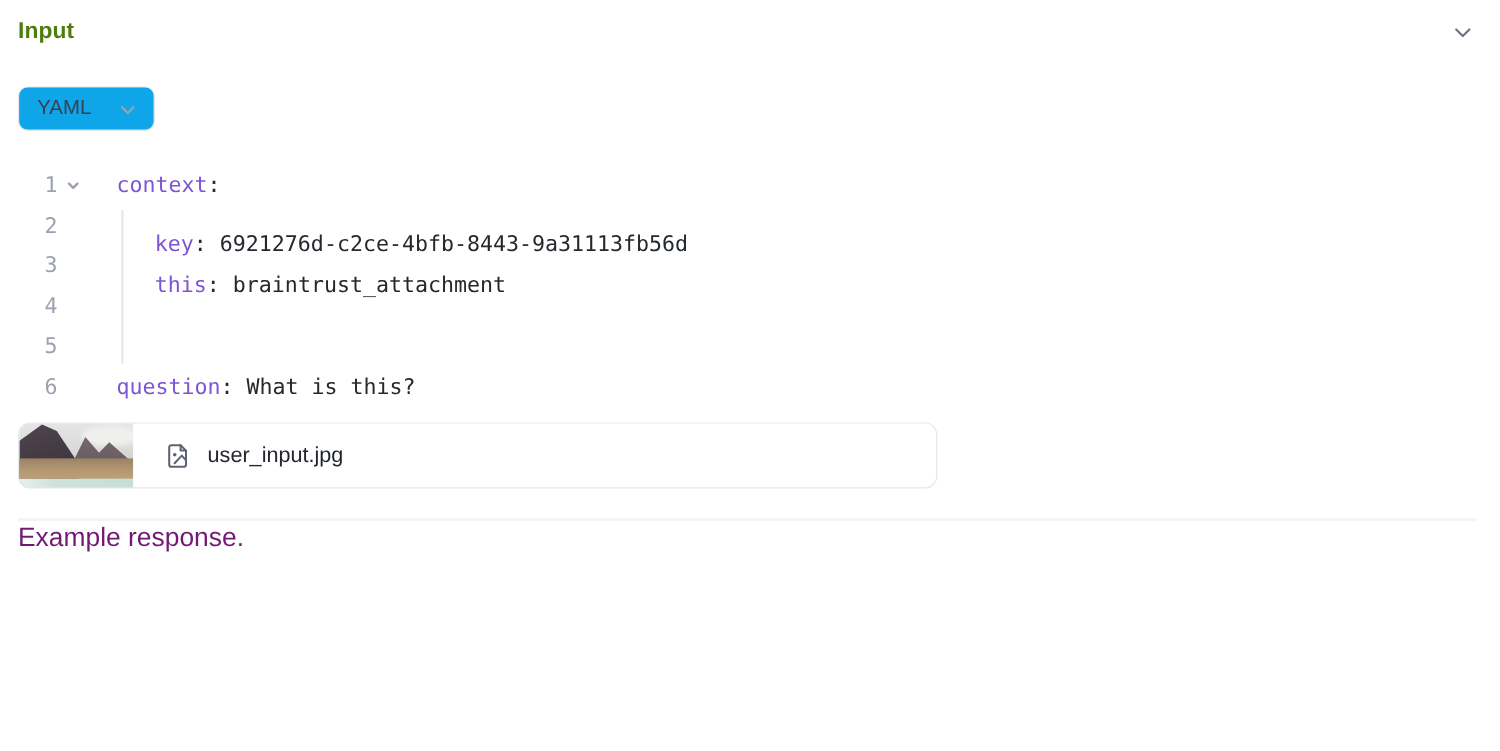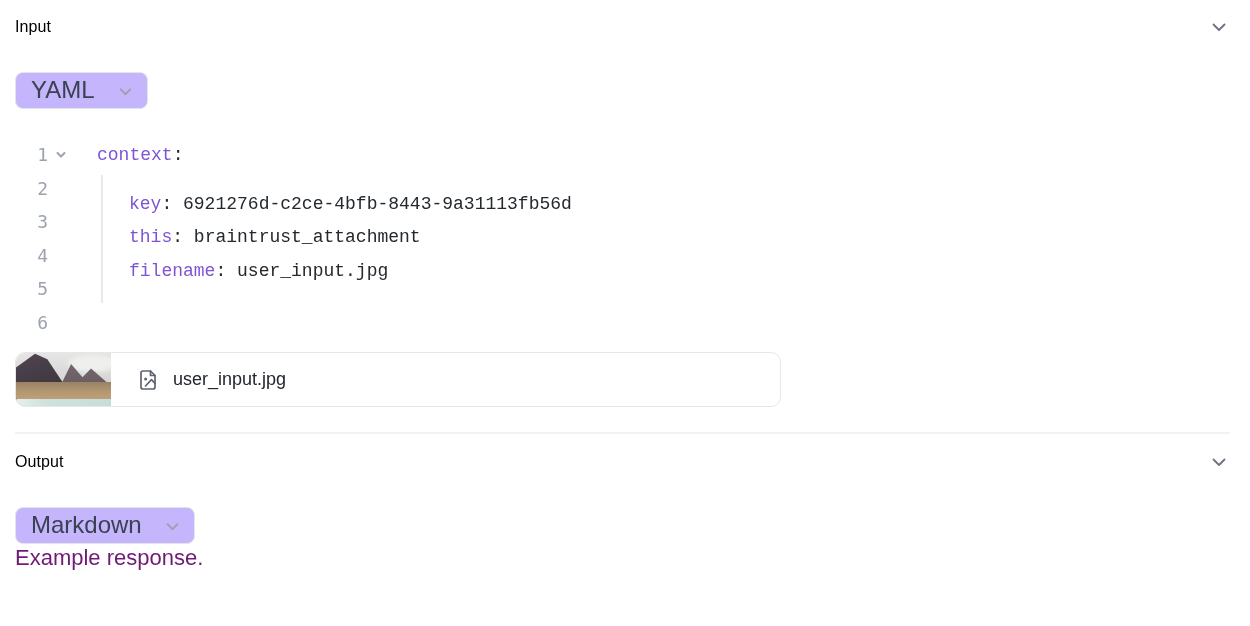--- a/index.html
+++ b/index.html
@@ -11,51 +11,51 @@
     overflow: hidden;
   }
   .page { padding: 14px 20px 0 15px; width: 1250px; }
 
   
   .section-header {
     display: flex; align-items: center; justify-content: space-between;
     height: 26px;
   }
   .section-title {
-    font-size: 16px; font-weight: 400; color: #000000; letter-spacing: .1px;
+    font-size: 19px; font-weight: 700; color: #4d7c0f; letter-spacing: .1px;
   }
   .chev-lg { width: 22px; height: 22px; display: block; }
   .chev-lg path { stroke: #6b7280; stroke-width: 1.8; fill: none; stroke-linecap: round; stroke-linejoin: round; }
 
   
   .fmt-btn {
     margin-top: 32px;
     display: inline-flex; align-items: center; gap: 22px;
     border: 1px solid #e3e5e9; border-radius: 8px;
-    background: #c4b5fd;
+    background: #0ea5e9;
     padding: 6px 13px 7px 15px;
-    font-size: 24px; color: #3a4150; font-family: "Liberation Sans", sans-serif;
+    font-size: 17px; color: #3a4150; font-family: "Liberation Sans", sans-serif;
     cursor: pointer; line-height: 22px;
   }
   .chev-sm { width: 17px; height: 17px; display: block; margin-top: 2px; }
   .chev-sm path { stroke: #9aa1ab; stroke-width: 1.9; fill: none; stroke-linecap: round; stroke-linejoin: round; }
 
   
   .code-block {
     position: relative;
     margin-top: 29px;
     font-family: "DejaVu Sans Mono", "Liberation Mono", monospace;
     font-size: 18px;
   }
   .code-line { display: flex; align-items: center; height: 33.5px; white-space: pre; }
   .lnum { width: 33px; text-align: right; color: #9ca3af; flex: none; }
   .fold-slot { width: 26px; flex: none; display: flex; align-items: center; justify-content: center; }
   .fold-slot svg { width: 14px; height: 14px; display: block; }
   .fold-slot path { stroke: #9ca3af; stroke-width: 2; fill: none; stroke-linecap: round; stroke-linejoin: round; }
-  .code-text { padding-left: 23px; color: #24292e; font-family: Liberation Mono, monospace; }
+  .code-text { padding-left: 23px; color: #24292e; }
   .code-text.ind1 { padding-left: 55px; margin-top: 31px; }
   .yaml-key { color: var(--yaml-key, #7d55d4); }
   .indent-guide {
     position: absolute; left: 86px; top: 37px; width: 2px; height: 128px;
     background: #e7e9ec;
   }
 
   
   .attachment-row {
     margin-top: 13px;
@@ -133,31 +133,31 @@
 
     <div class="code-line">
       <span class="lnum">3</span>
       <span class="fold-slot"></span>
       <span class="code-text ind1"><span class="yaml-key">this</span><span>: </span><span>braintrust_attachment</span></span>
     </div>
 
     <div class="code-line">
       <span class="lnum">4</span>
       <span class="fold-slot"></span>
-      <span class="code-text ind1"><span class="yaml-key">filename</span><span>: </span><span>user_input.jpg</span></span>
     </div>
 
     <div class="code-line">
       <span class="lnum">5</span>
       <span class="fold-slot"></span>
     </div>
 
     <div class="code-line">
       <span class="lnum">6</span>
       <span class="fold-slot"></span>
+      <span class="code-text"><span class="yaml-key">question</span><span>: </span><span>What is this?</span></span>
     </div>
   </div>
 
   
   <div class="attachment-row">
     <div class="thumb">
       <div class="t-sky"></div>
       <div class="t-cloud"></div>
       <div class="t-m2"></div>
       <div class="t-m1"></div>
@@ -171,29 +171,17 @@
         <circle cx="9.6" cy="11" r="1.5"></circle>
         <path d="M19 15.5 l-3.5 -3.8 L9.5 18"></path>
       </svg>
       <span class="file-name">user_input.jpg</span>
     </div>
   </div>
 
   <div class="divider"></div>
 
   
-  <div class="section-header output-header">
-    <div class="section-title">Output</div>
-    <svg class="chev-lg" viewBox="0 0 22 22">
-        <path d="M5.5 8.5 L11 14 L16.5 8.5"></path>
-      </svg>
-  </div>
 
-  <button class="fmt-btn">
-    <span>Markdown</span>
-    <svg class="chev-sm" viewBox="0 0 16 16">
-        <path d="M3.5 6 L8 10.5 L12.5 6"></path>
-      </svg>
-  </button>
 
   <div class="response-text">Example response.</div>
 
 </div>
 
 </body></html>

